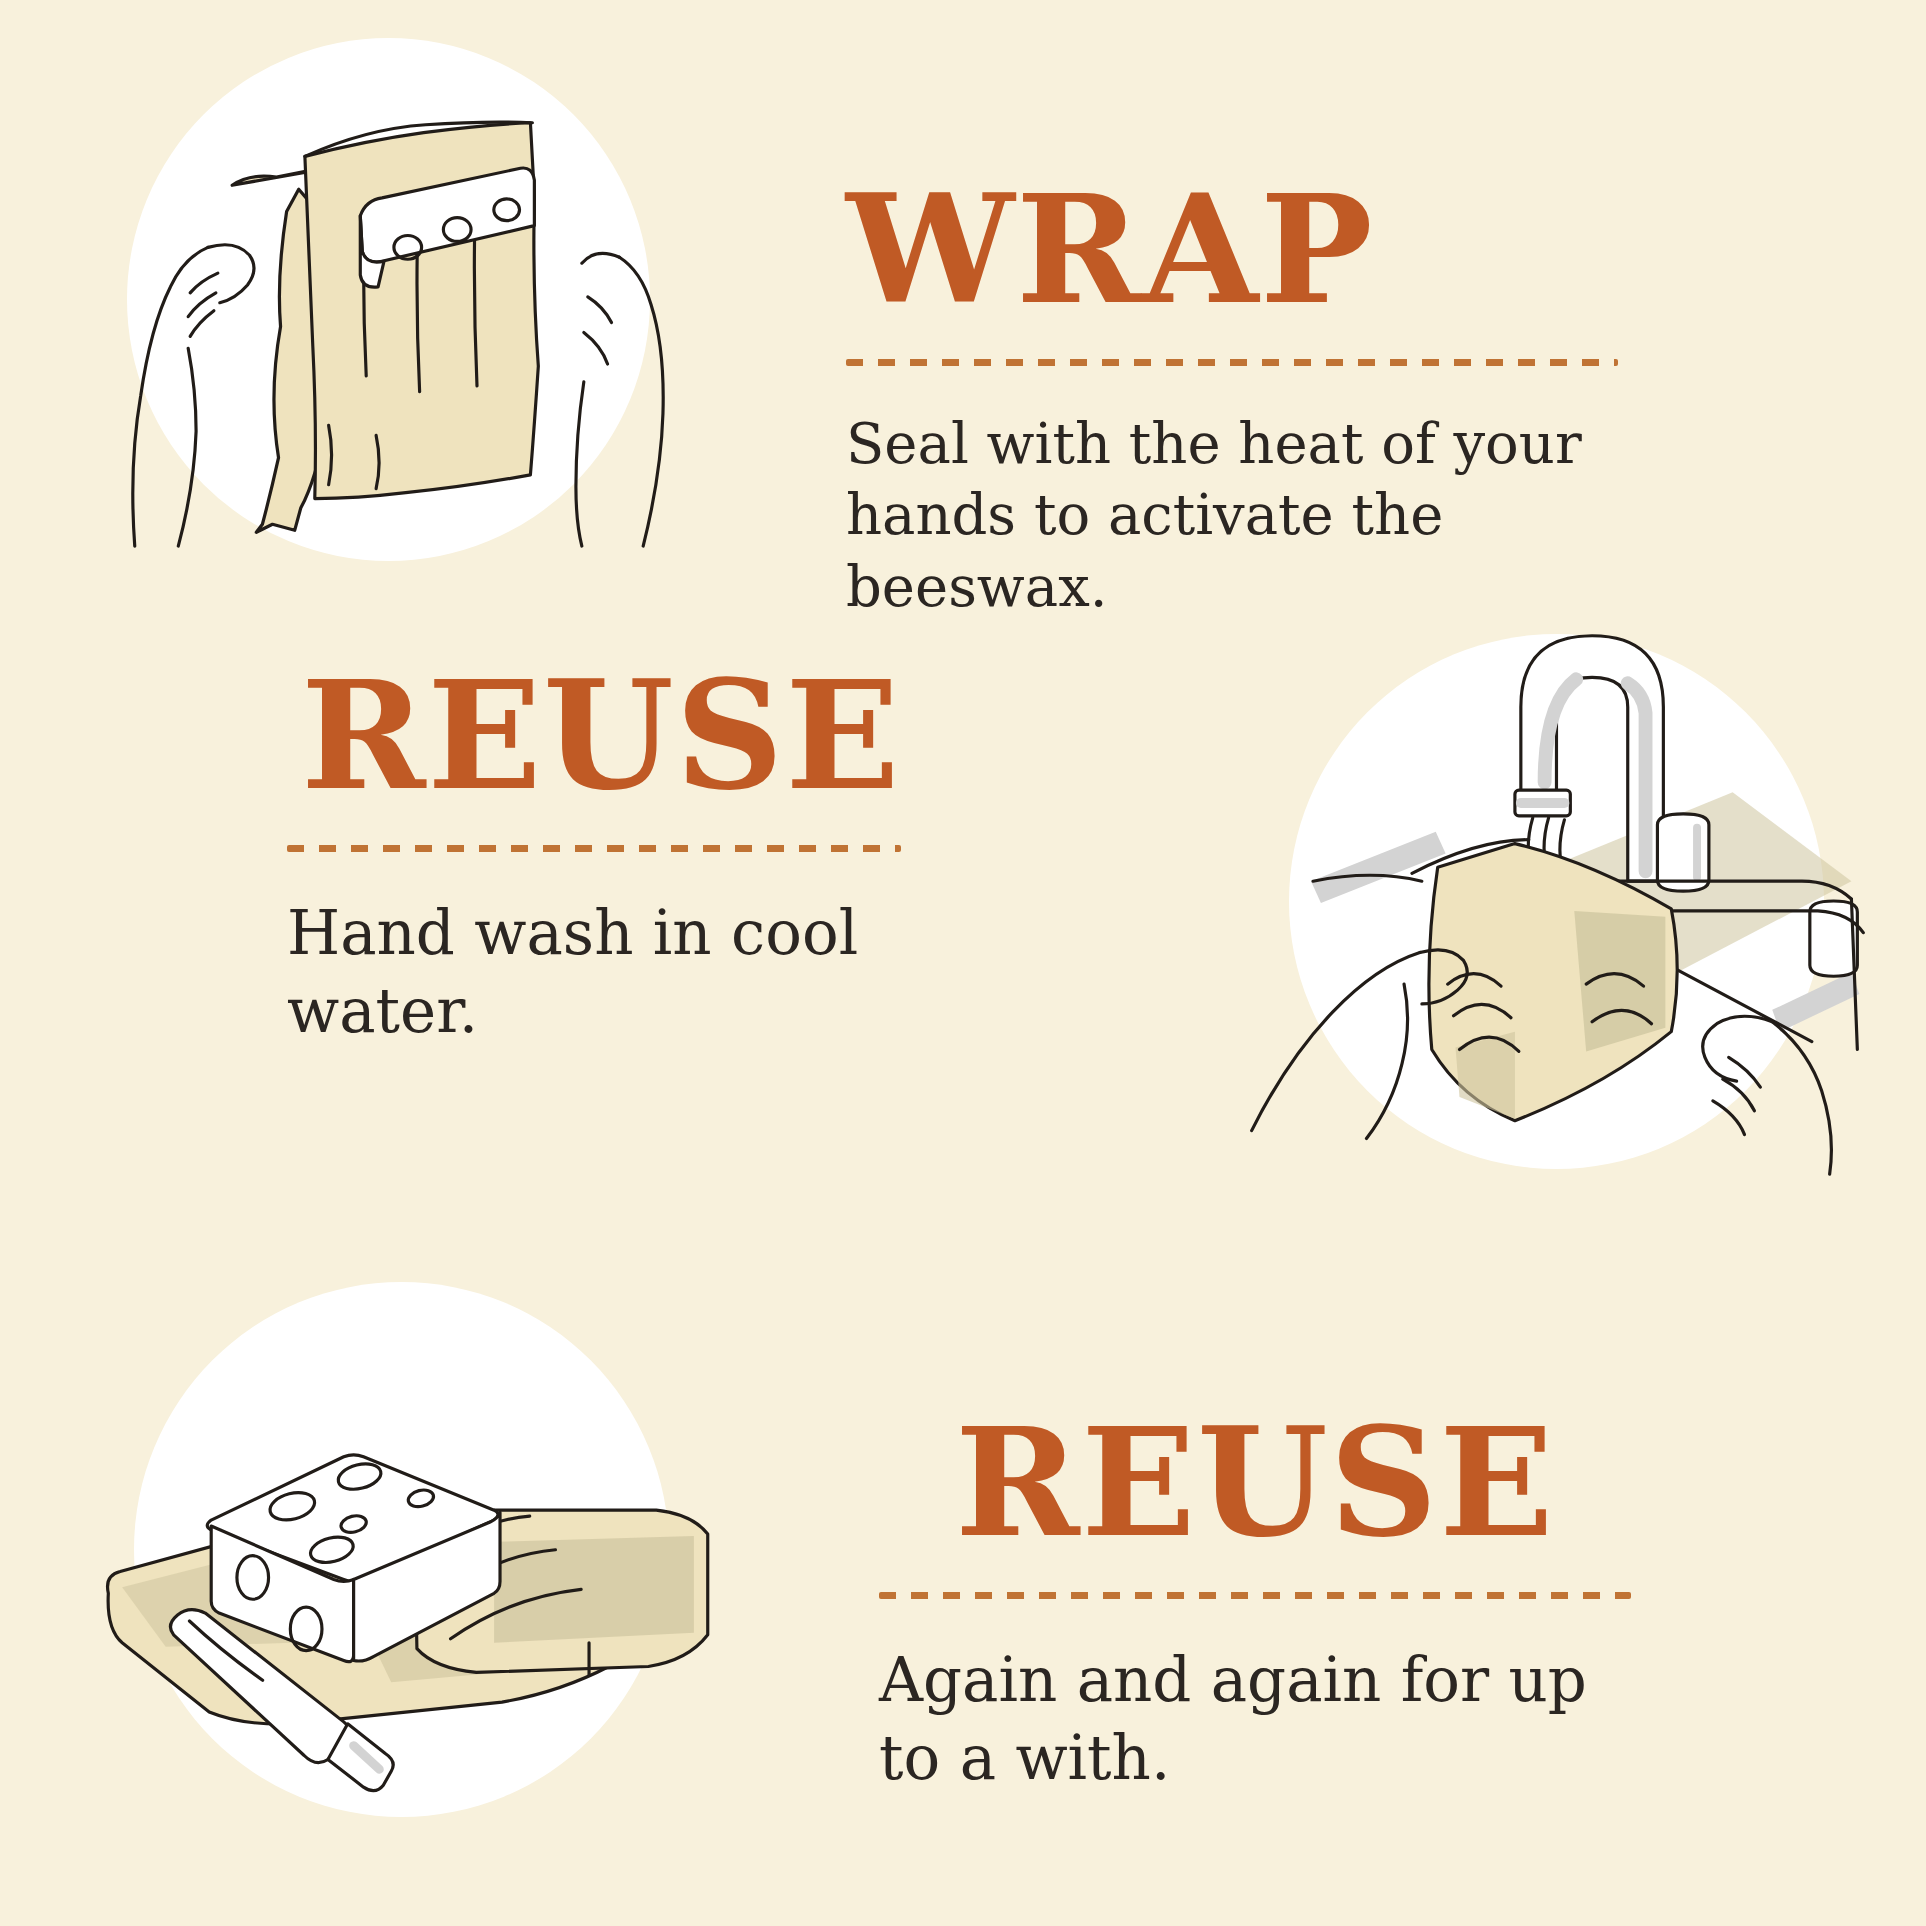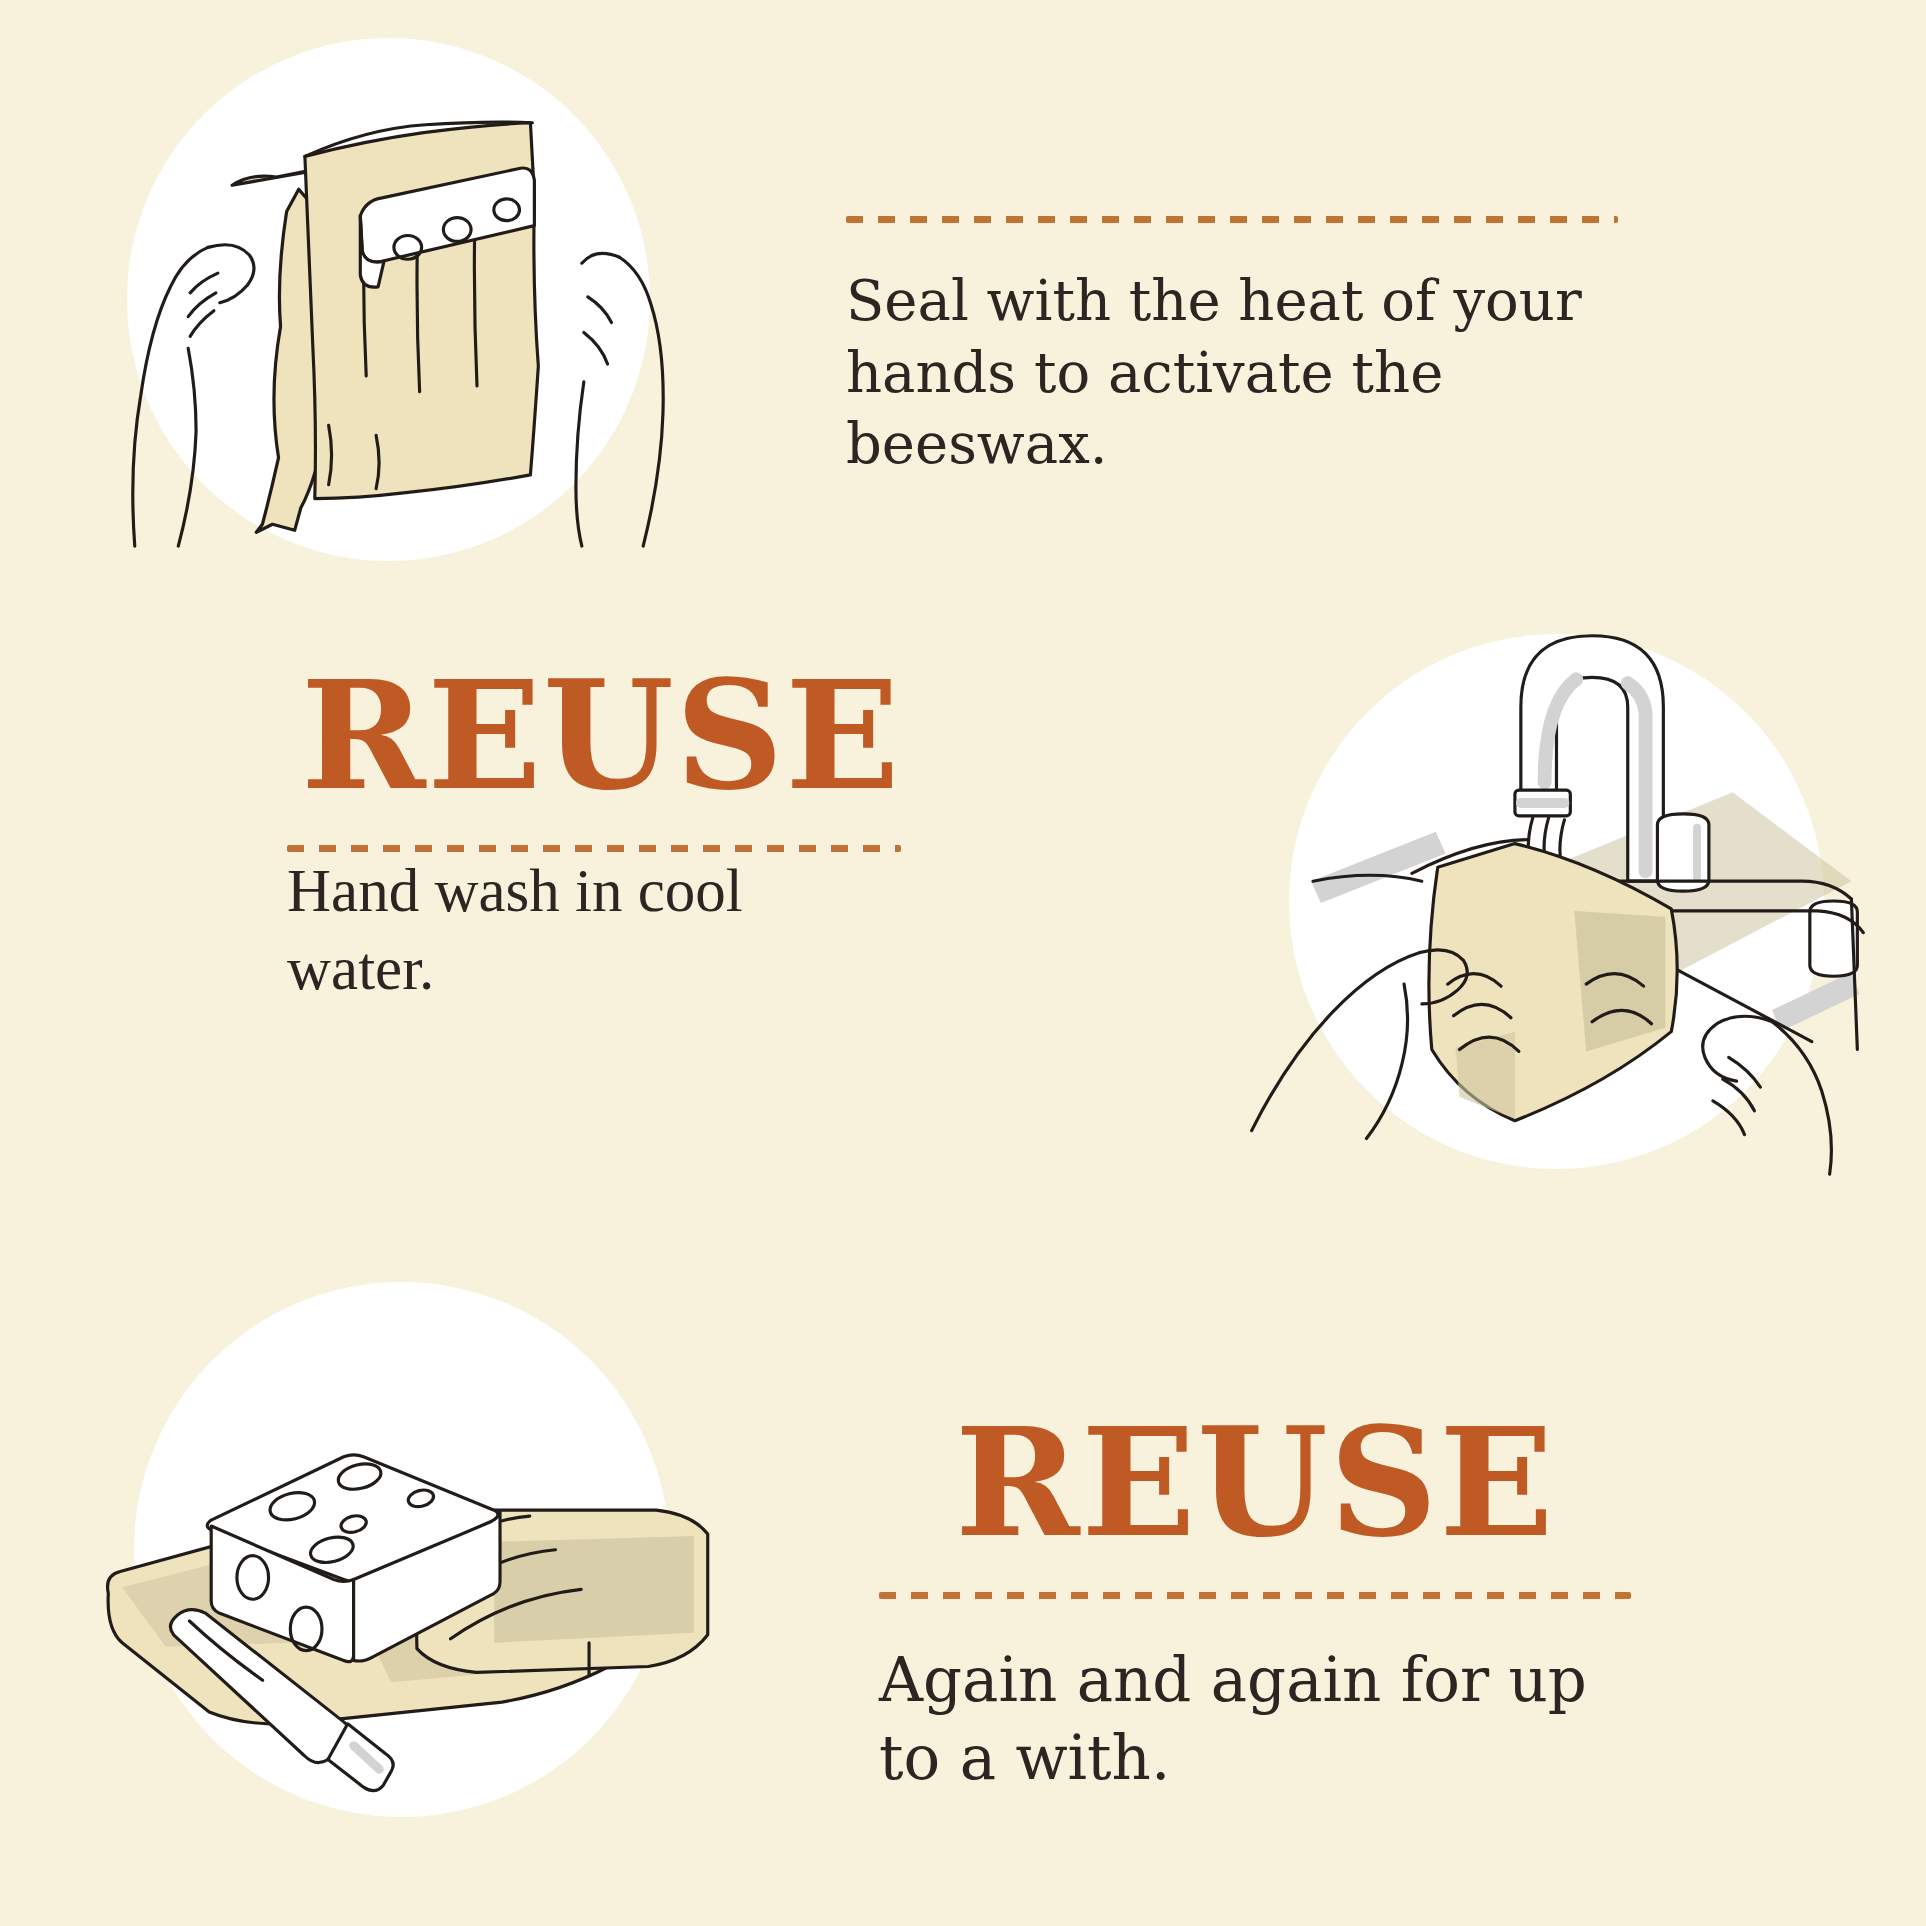--- a/index.html
+++ b/index.html
@@ -66,21 +66,21 @@
   #step-wrap .rule{margin-top:38px;width:772px;}
   #step-wrap .caption{margin-top:42px;font-size:56px;}
 
   
   #step-rinse{left:0;top:634px;width:1927px;height:653px;}
   #step-rinse .disc{left:1289px;top:0px;width:535px;height:535px;}
   #step-rinse .illus{left:1218px;top:-50px;width:673px;height:634px;}
   #step-rinse .textcol{left:287px;top:30px;width:614px;}
   #step-rinse .heading{font-size:150px;}
   #step-rinse .rule{margin-top:38px;width:614px;}
-  #step-rinse .caption{font-size:61px;font-family:Liberation Serif, serif;}
+  #step-rinse .caption{margin-top:42px;font-size:61px;}
 
   
   #step-reuse{left:0;top:1287px;width:1927px;height:640px;}
   #step-reuse .disc{left:134px;top:-5px;width:535px;height:535px;}
   #step-reuse .illus{left:94px;top:59px;width:634px;height:455px;}
   #step-reuse .textcol{left:879px;top:124px;width:752px;}
   #step-reuse .heading{font-size:150px;text-align:center;}
   #step-reuse .rule{margin-top:38px;width:752px;}
   #step-reuse .caption{margin-top:42px;font-size:61px;}
 
@@ -142,20 +142,21 @@
           <path d="M580 452 Q598 380 600 318 Q602 252 588 208 Q578 174 556 160"></path>
           <path d="M556 160 Q532 150 518 166"></path>
           <path d="M524 200 Q540 210 548 226"></path>
           <path d="M520 236 Q538 250 544 268"></path>
           <path d="M520 286 Q512 340 512 392 Q512 428 518 452"></path>
         </g>
       </svg>
     </div>
 
     <div class="textcol">
+      <h2 class="heading h-left">WRAP</h2>
       <div class="rule"></div>
       <p class="caption c-left">Seal with the heat of your hands to activate the beeswax.</p>
     </div>
   </section>
 
   <section class="step" id="step-rinse">
 
     <div class="disc"></div>
 
     <div class="illus">

